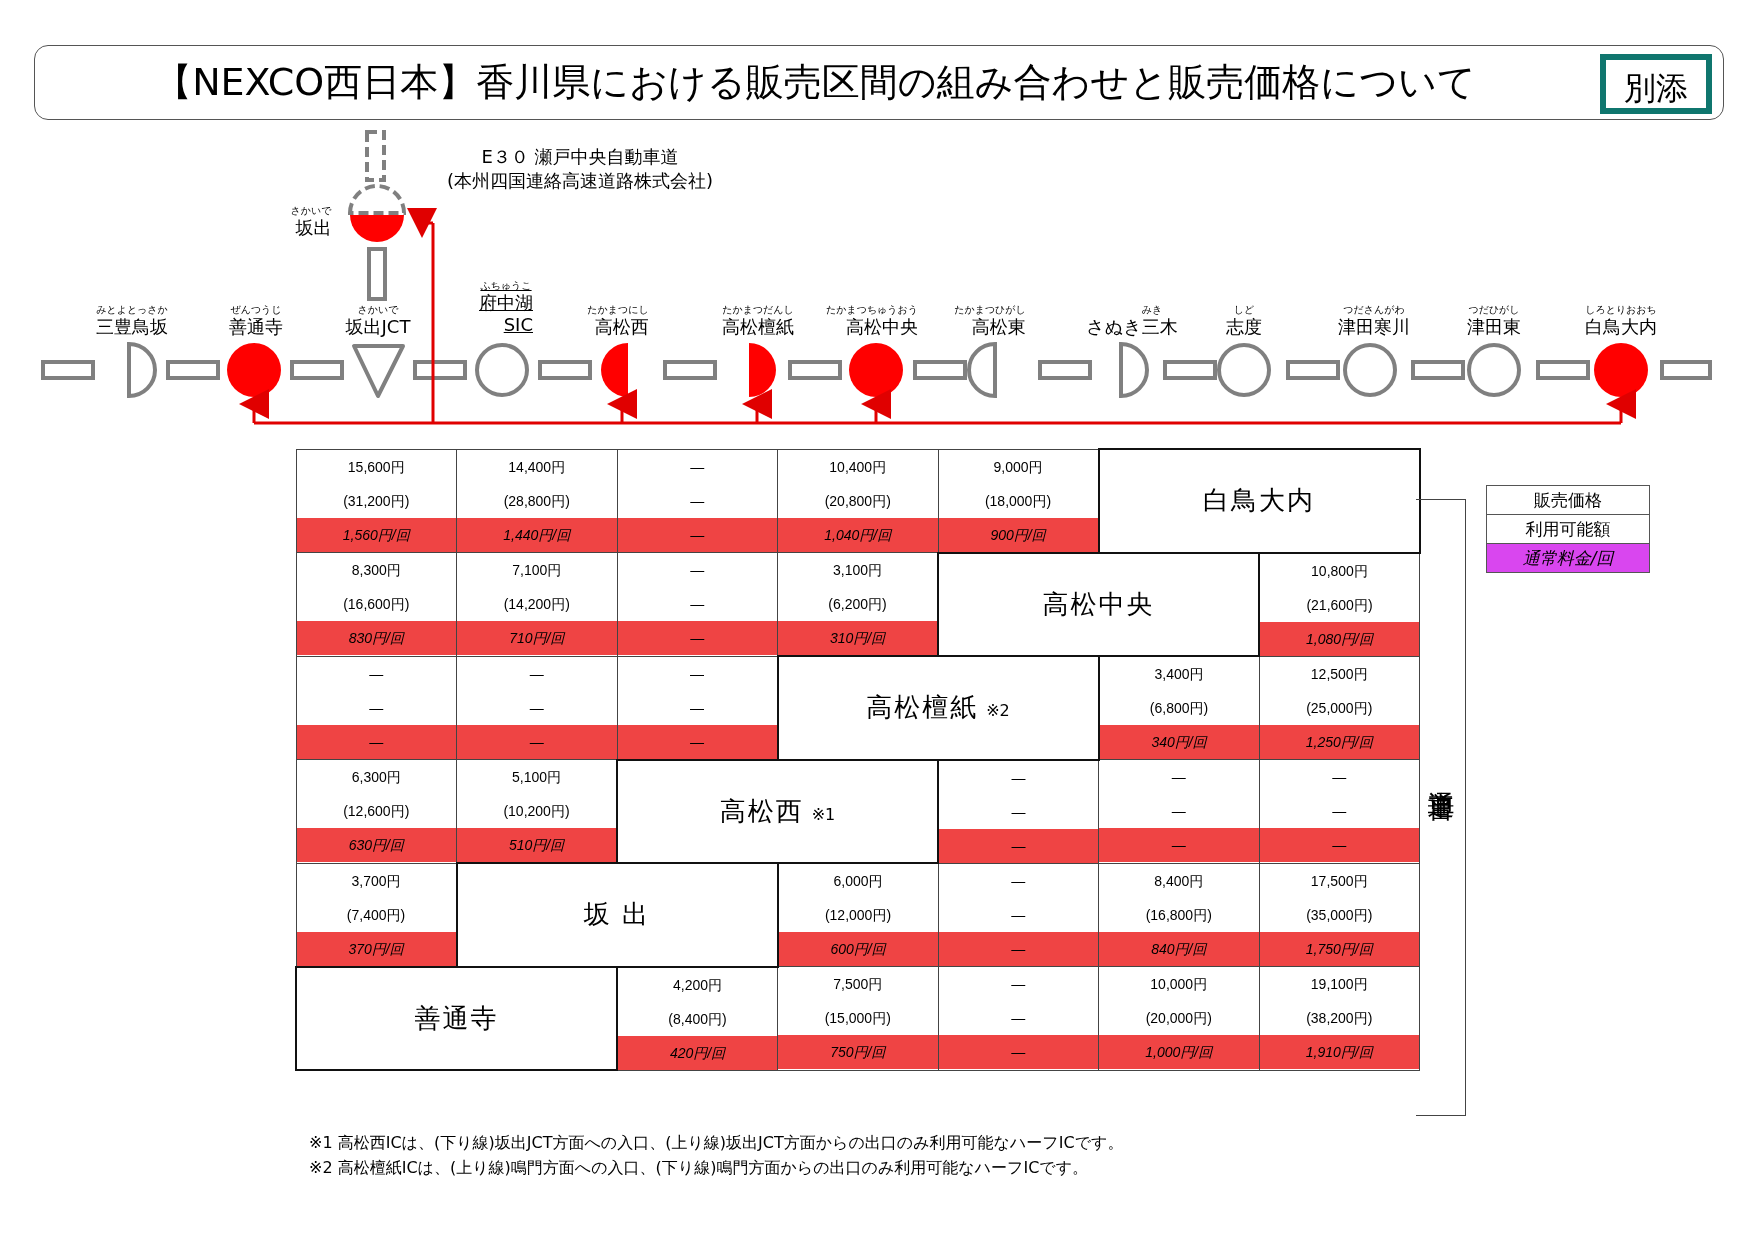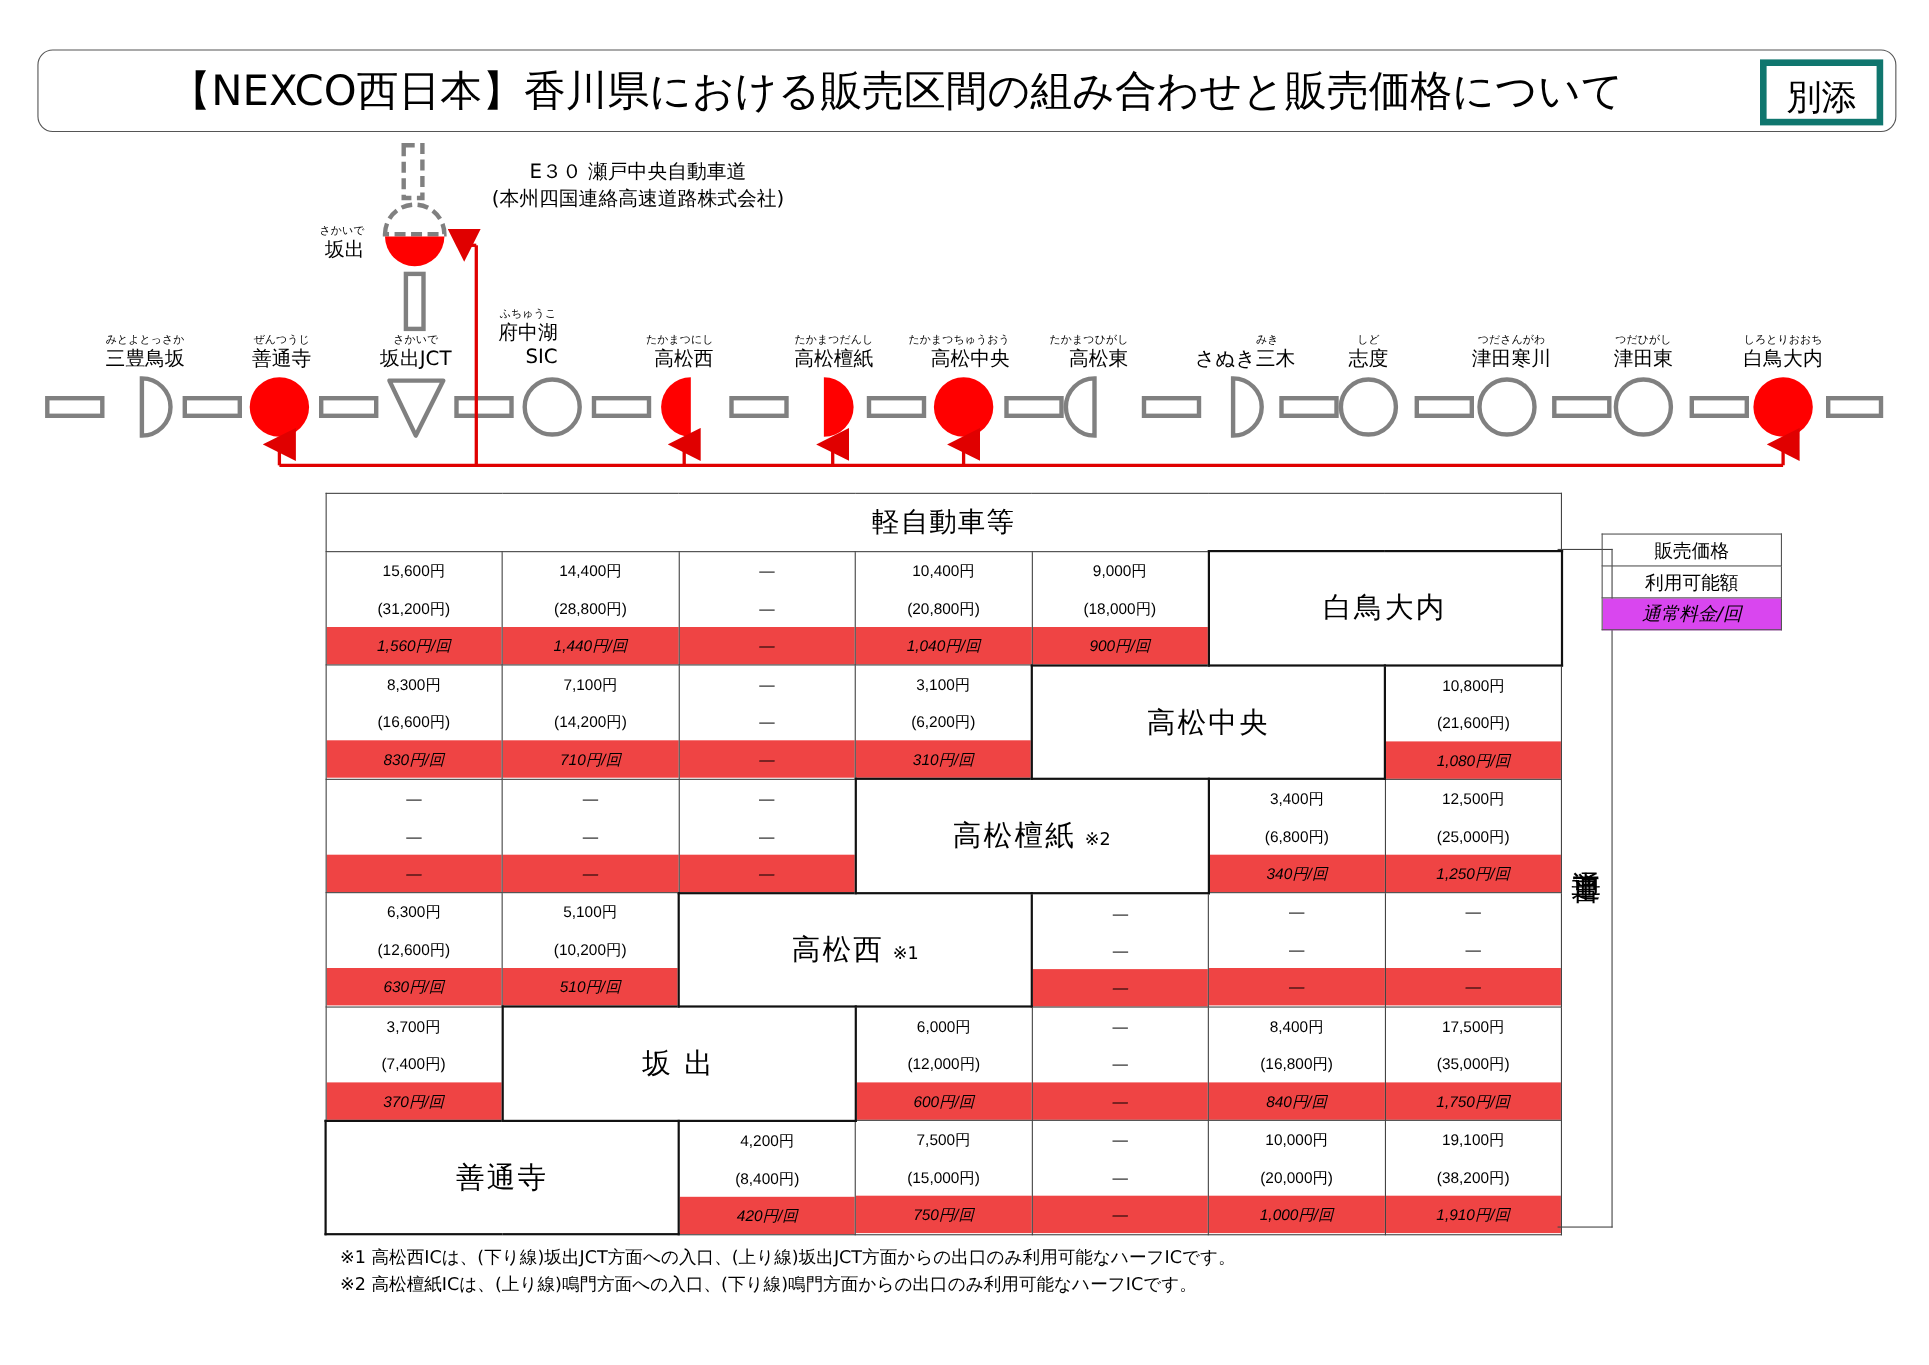--- a/index.html
+++ b/index.html
@@ -21,21 +21,21 @@
   table.fares td { border:1px solid #444; padding:0; text-align:center; vertical-align:middle; font-size:14px; }
   .hdr-cell { height:51px; font-size:25px !important; letter-spacing:1px; }
   .cell { width:159px; height:102px; }
   .cell .ln { height:34px; line-height:34px; font-family:"Liberation Sans","DejaVu Sans",sans-serif; }
   .cell .ln.yl { background:#ef4444; font-style:italic; }
   .station-cell { font-size:26px !important; letter-spacing:2px; border:2.5px solid #111 !important; background:#fff; }
   .station-cell .note { font-size:16px; letter-spacing:0; margin-left:8px; }
   .ordinary { position:absolute; left:1416px; top:499px; width:50px; height:617px; border:1px solid #444;
               border-left:none; box-sizing:border-box; }
   .ordinary-text { position:absolute; left:0; top:262px; width:50px; text-align:center; font-size:27px; line-height:35px; }
-  .legend { position:absolute; left:1456px; top:485px; width:164px; border-collapse:collapse; }
+  .legend { position:absolute; left:1486px; top:485px; width:164px; border-collapse:collapse; }
   .legend td { border:1px solid #555; text-align:center; height:28px; font-size:17px; padding:0; }
   .legend td.yl { background:#d946ef; font-style:italic; }
   .footnote { position:absolute; left:309px; font-size:16px; white-space:nowrap; }
 </style>
 </head>
 <body>
 
 <div class="abs title-box">
   <div class="abs title-text">【NEXCO西日本】香川県における販売区間の組み合わせと販売価格について</div>
 </div>
@@ -126,21 +126,21 @@
   <div class="ic-name">三豊鳥坂</div>
 </div>
 <div class="ic-label" style="left:256px; top:304px;">
   <div class="furi">ぜんつうじ</div>
   <div class="ic-name">善通寺</div>
 </div>
 <div class="ic-label" style="left:378px; top:304px;">
   <div class="furi">さかいで</div>
   <div class="ic-name">坂出JCT</div>
 </div>
-<div class="ic-label" style="left:480px; top:280px;">
+<div class="ic-label" style="left:506px; top:280px;text-decoration:underline;">
   <div class="furi">ふちゅうこ</div>
   <div class="ic-name">府中湖</div>
   <div class="ic-name">SIC</div>
 </div>
 <div class="ic-label" style="left:618px; top:304px;">
   <div class="furi">たかまつにし</div>
   <div class="ic-name">高松西</div>
 </div>
 <div class="ic-label" style="left:758px; top:304px;">
   <div class="furi">たかまつだんし</div>
@@ -179,23 +179,20 @@
   <colgroup>
     <col style="width:160px">
       <col style="width:160px">
       <col style="width:160px">
       <col style="width:160px">
     <col style="width:160px">
       <col style="width:160px">
       <col style="width:160px">
   </colgroup>
   <tbody>
-      <tr>
-    <td colspan="7" class="hdr-cell">軽自動車等</td>
-  </tr>
 
   <tr>
     <td class="cell">
           <div class="ln">15,600円</div>
           <div class="ln">(31,200円)</div>
           <div class="ln yl">1,560円/回</div>
         </td>
     <td class="cell">
           <div class="ln">14,400円</div>
           <div class="ln">(28,800円)</div>

